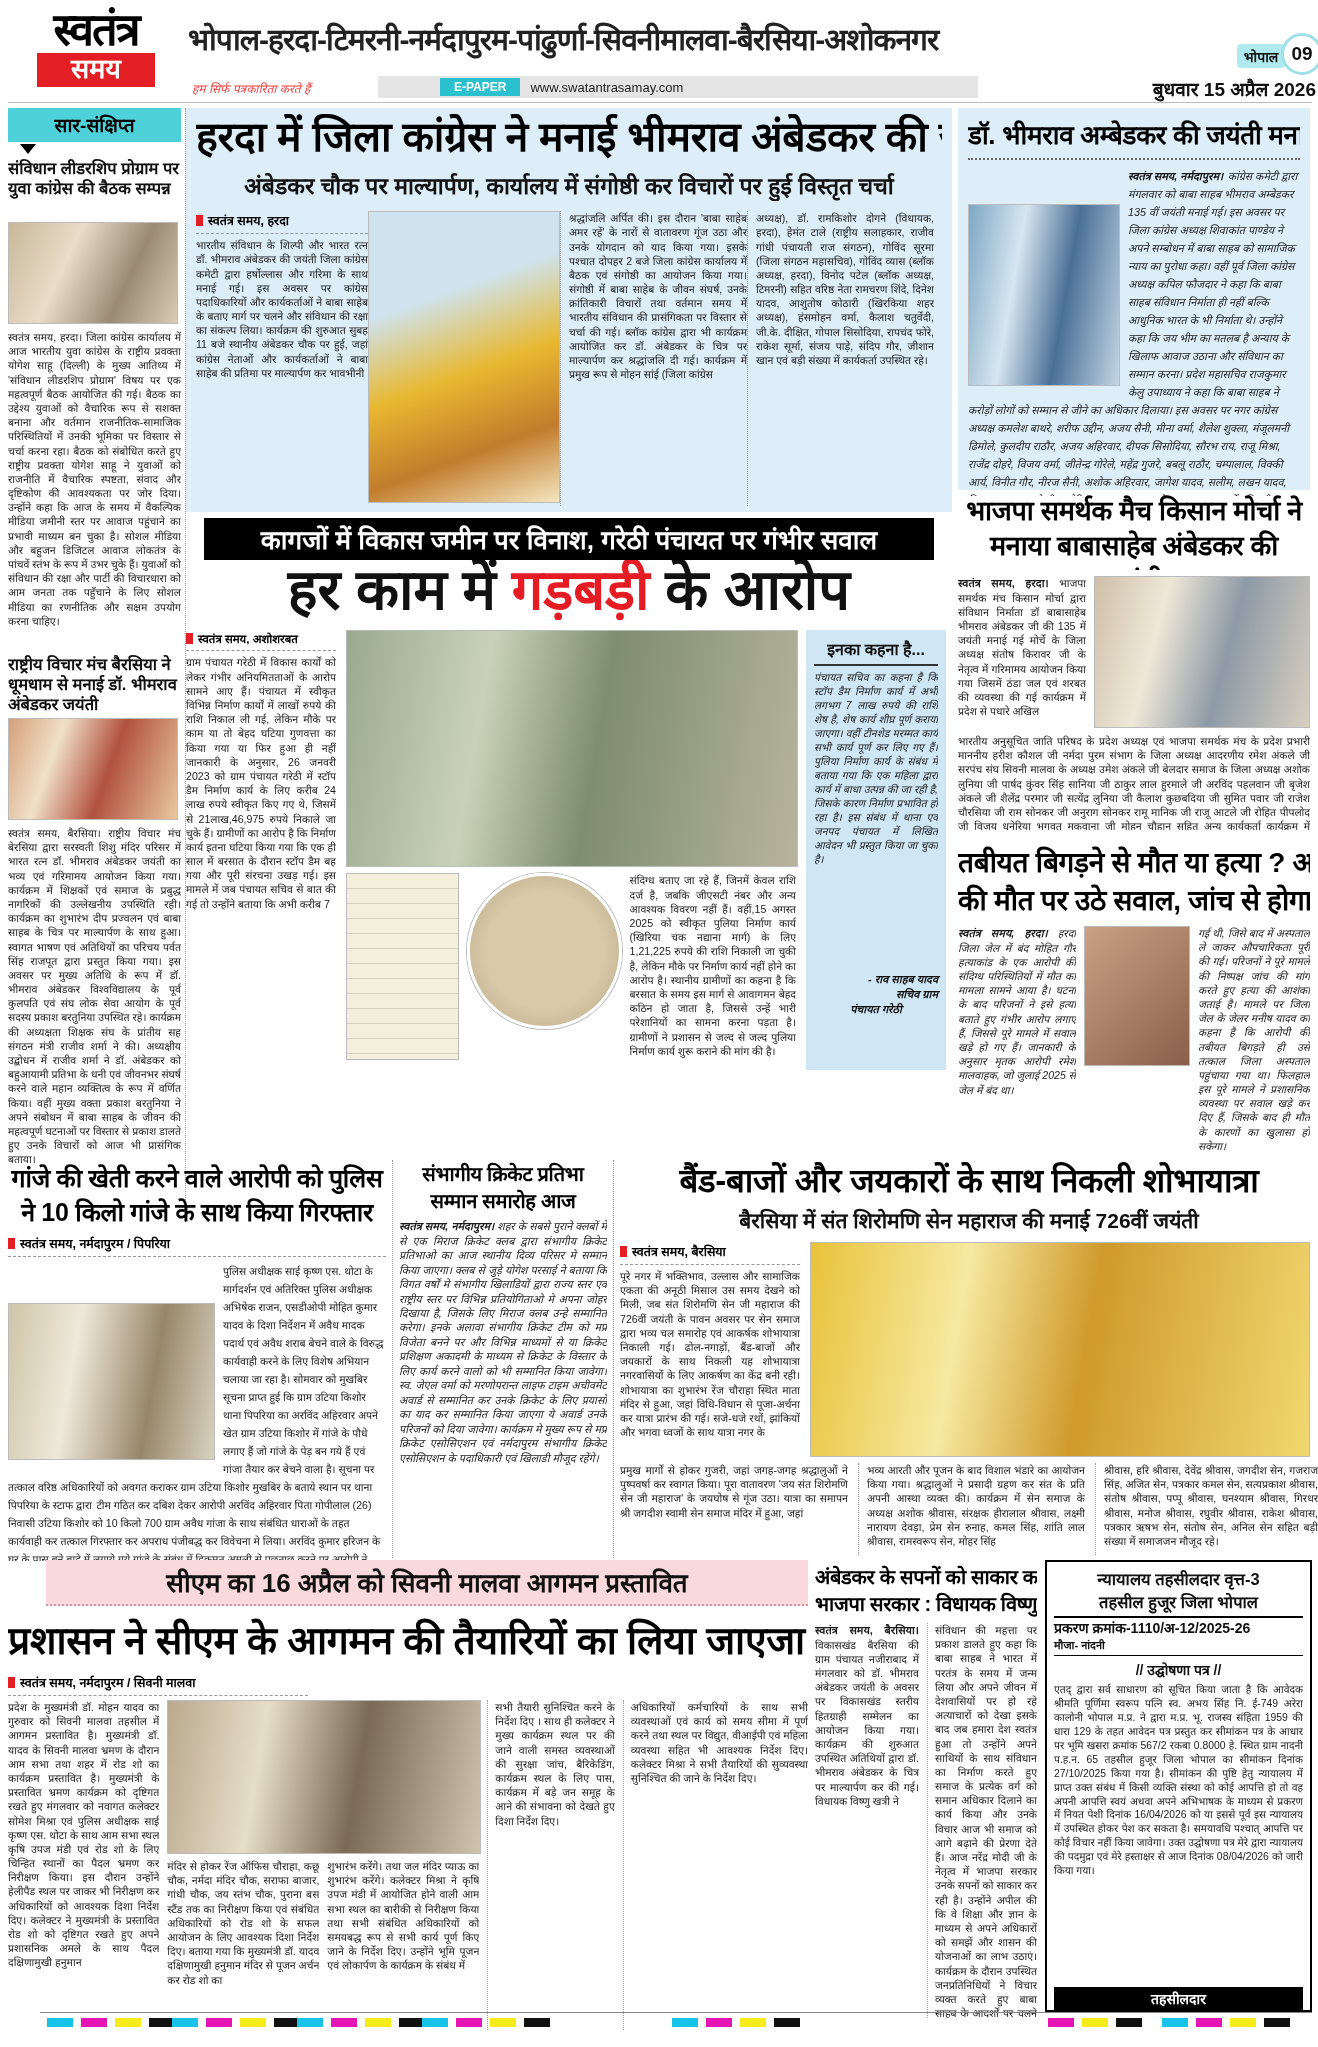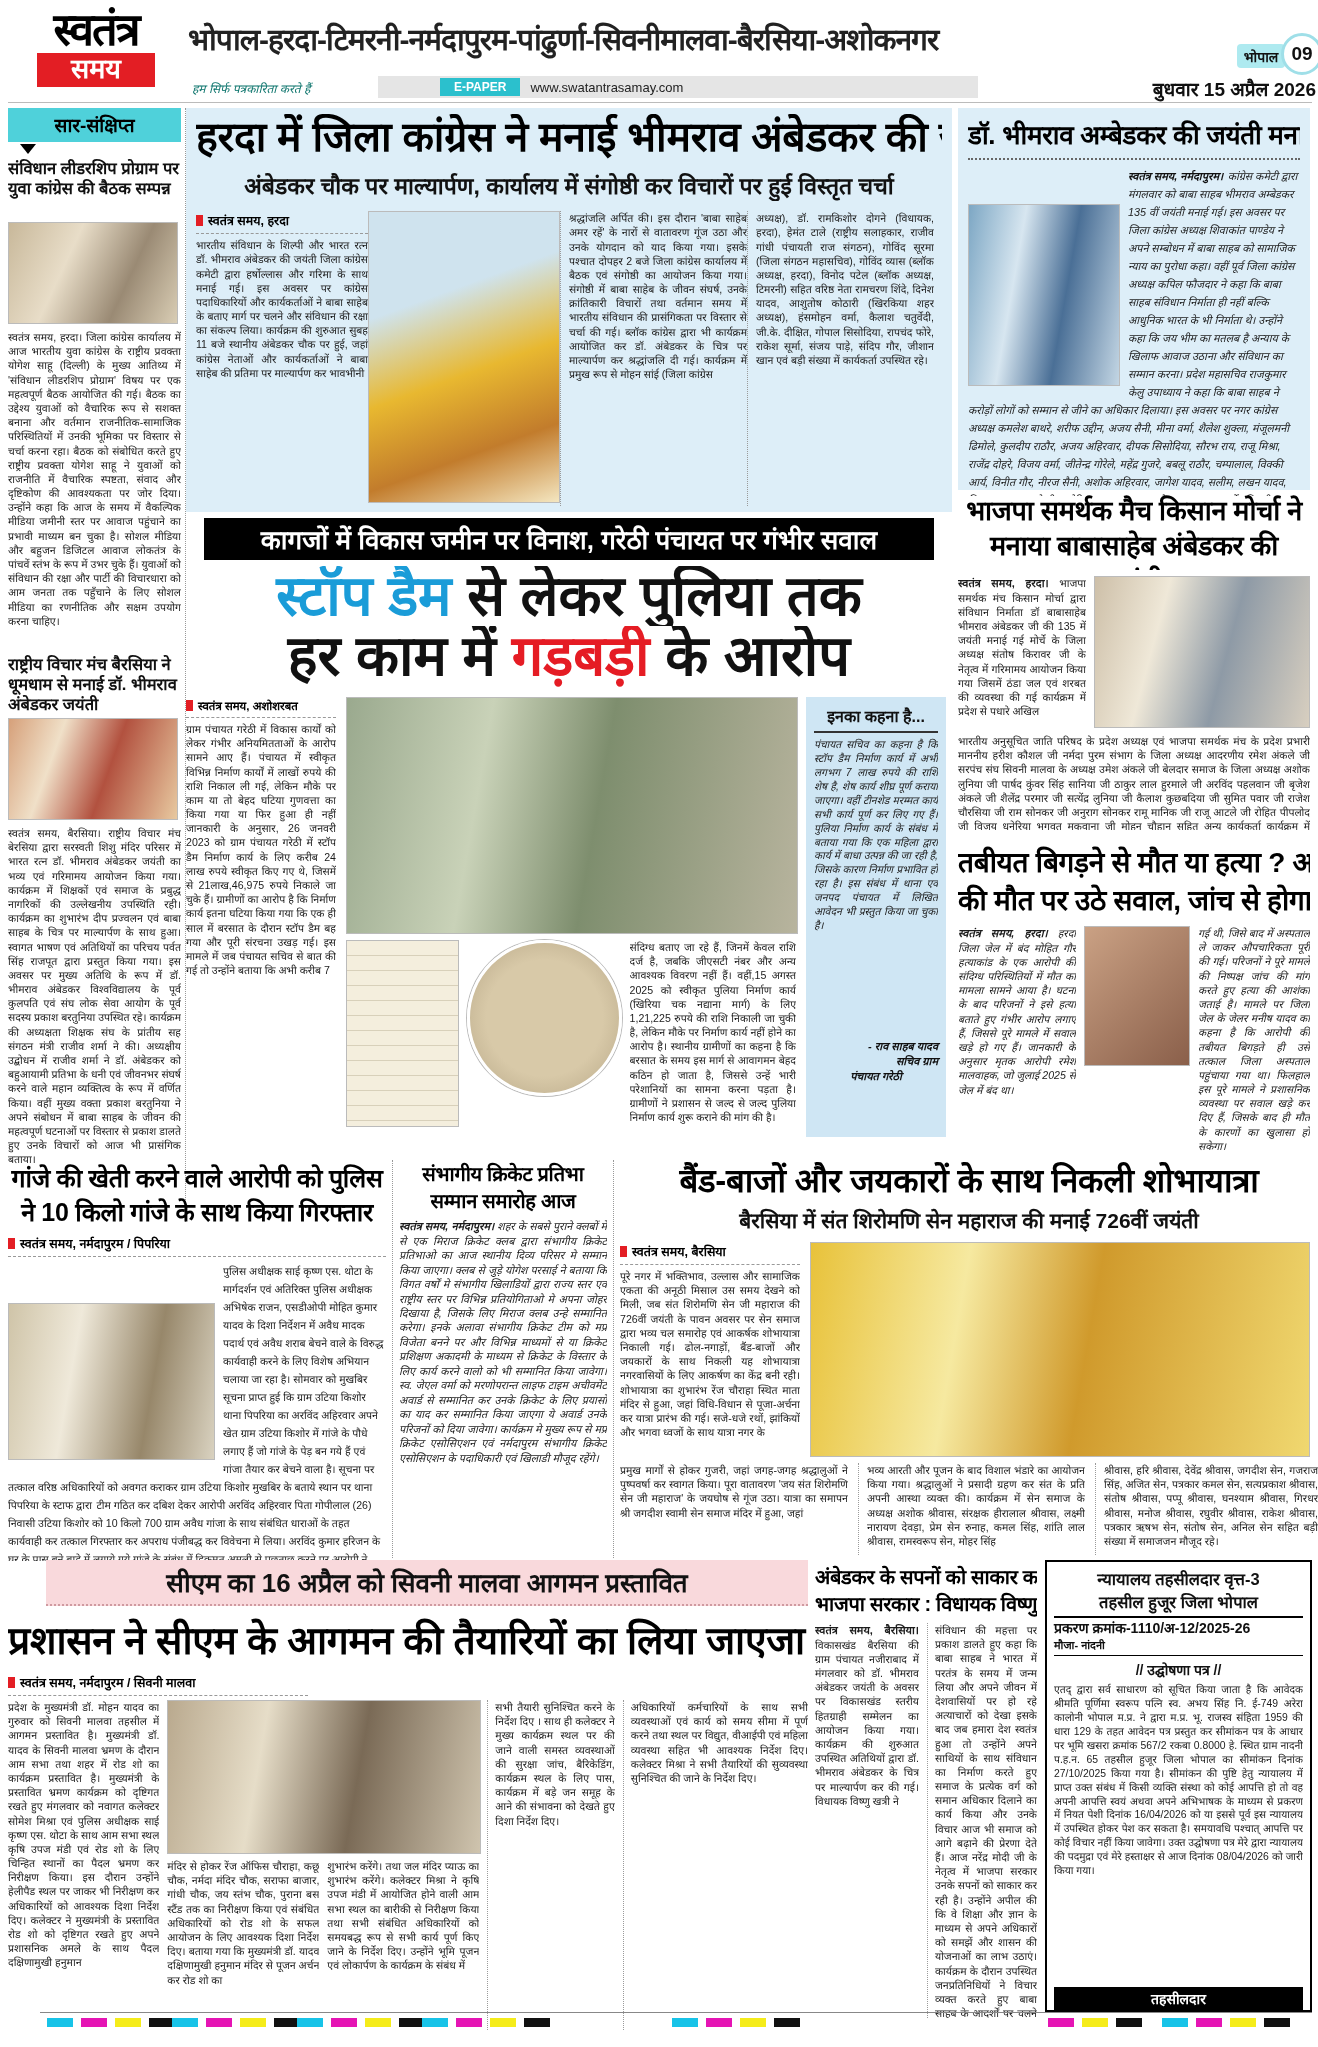--- a/index.html
+++ b/index.html
@@ -43,21 +43,21 @@
 <body>
 
 <div class="abs" style="left:0;top:0;width:1318px;height:104px">
   <div class="abs" style="left:10px;top:6px;width:172px;height:94px;text-align:center">
     <div style="font-size:45px;font-weight:900;letter-spacing:-2px;line-height:1.05;color:#000">स्वतंत्र</div>
     <div style="margin:0 auto;width:118px;background:#e31e24;color:#fff;font-size:27px;font-weight:900;line-height:1.25">समय</div>
   </div>
   <div class="abs" style="left:188px;top:18px;width:1048px;height:52px;font-size:30px;font-weight:800;color:#222;white-space:nowrap;overflow:hidden;letter-spacing:-1px">भोपाल-हरदा-टिमरनी-नर्मदापुरम-पांढुर्णा-सिवनीमालवा-बैरसिया-अशोकनगर</div>
   <div class="abs" style="left:1237px;top:44px;width:48px;height:24px;background:#aeeaf0;border-radius:4px;font-size:14px;font-weight:bold;display:flex;align-items:center;justify-content:center">भोपाल</div>
   <div class="abs" style="left:1281px;top:33px;width:36px;height:36px;background:#fff;border:3px solid #9fdfe8;border-radius:50%;font-size:19px;font-weight:900;display:flex;align-items:center;justify-content:center">09</div>
-  <div class="abs" style="left:192px;top:80px;width:180px;font-size:12px;font-style:italic;color:#0f766e;white-space:nowrap;overflow:hidden">हम सिर्फ पत्रकारिता करते हैं</div>
+  <div class="abs" style="left:192px;top:80px;width:180px;font-size:12px;font-style:italic;color:#ef4444;white-space:nowrap;overflow:hidden">हम सिर्फ पत्रकारिता करते हैं</div>
   <div class="abs" style="left:378px;top:76px;width:600px;height:22px;background:#e5e5e5;display:flex;align-items:center">
     <span style="background:#2bc0cd;color:#fff;font-weight:bold;font-size:12px;padding:2px 14px;margin-left:62px">E-PAPER</span>
     <span style="font-size:13px;color:#222;margin-left:10px">www.swatantrasamay.com</span>
   </div>
   <div class="abs" style="left:1060px;top:76px;width:256px;font-size:19px;font-weight:800;text-align:right;white-space:nowrap">बुधवार 15 अप्रैल 2026</div>
   <div class="abs" style="left:8px;top:102px;width:1304px;height:1px;background:#bbb"></div>
 </div>
 
 <div class="abs" style="left:8px;top:108px;width:173px;height:1114px;border-right:1px dotted #999;padding-right:4px">
   <div style="background:#4fd1da;color:#000;font-weight:800;font-size:19px;text-align:center;padding:4px 0">सार-संक्षिप्त</div>
@@ -88,23 +88,20 @@
   <div class="hl ctr" style="font-size:26px;border-bottom:2px dotted #666;padding-bottom:6px;overflow:hidden;white-space:nowrap">डॉ. भीमराव अम्बेडकर की जयंती मनाई</div>
   <div style="margin-top:6px;height:330px;overflow:hidden">
     <div class="ph ph-d" style="float:left;width:150px;height:180px;margin:38px 8px 2px 0"></div>
     <span class="inb it">स्वतंत्र समय, नर्मदापुरम।</span>
     <span class="bt it" style="font-size:10.8px">कांग्रेस कमेटी द्वारा मंगलवार को बाबा साहब भीमराव अम्बेडकर 135 वीं जयंती मनाई गई। इस अवसर पर जिला कांग्रेस अध्यक्ष शिवाकांत पाण्डेय ने अपने सम्बोधन में बाबा साहब को सामाजिक न्याय का पुरोधा कहा। वहीं पूर्व जिला कांग्रेस अध्यक्ष कपिल फौजदार ने कहा कि बाबा साहब संविधान निर्माता ही नहीं बल्कि आधुनिक भारत के भी निर्माता थे। उन्होंने कहा कि जय भीम का मतलब है अन्याय के खिलाफ आवाज उठाना और संविधान का सम्मान करना। प्रदेश महासचिव राजकुमार केलु उपाध्याय ने कहा कि बाबा साहब ने करोड़ों लोगों को सम्मान से जीने का अधिकार दिलाया। इस अवसर पर नगर कांग्रेस अध्यक्ष कमलेश बाथरे, शरीफ उद्दीन, अजय सैनी, मीना वर्मा, शैलेश शुक्ला, मंजूलमनी ढिमोले, कुलदीप राठौर, अजय अहिरवार, दीपक सिसोदिया, सौरभ राय, राजू मिश्रा, राजेंद्र दोहरे, विजय वर्मा, जीतेन्द्र गोरेले, महेंद्र गुजरे, बबलू राठौर, चम्पालाल, विक्की आर्य, विनीत गौर, नीरज सैनी, अशोक अहिरवार, जागेश यादव, सलीम, लखन यादव, विशाल प्रधान, अनोखी राजोरिया, मधुसूदन यादव, फैजान उल हक, धर्मेंद्र तिवारी, रिजवान, गुलाम हैदर, अनिल रेकवार, संतोष तोमर, प्रताप राजपूत आदि मौजूद रहे।</span>
   </div>
 </div>
 
 <div class="abs" style="left:186px;top:518px;width:766px;height:637px">
   <div class="kicker" style="margin:0 18px;height:42px;font-size:26px;white-space:nowrap;overflow:hidden">कागजों में विकास जमीन पर विनाश, गरेठी पंचायत पर गंभीर सवाल</div>
-  <div class="ctr" style="font-size:56px;font-weight:900;line-height:1.08;margin-top:6px;white-space:nowrap;overflow:hidden">
-    <span style="color:#1a9cd8">स्टॉप डैम</span><span> से लेकर पुलिया तक</span>
-  </div>
   <div class="ctr" style="font-size:56px;font-weight:900;line-height:1.08;white-space:nowrap;overflow:hidden">
     <span>हर काम में </span><span style="color:#e51c24">गड़बड़ी</span><span> के आरोप</span>
   </div>
   <div style="display:flex;gap:10px;margin-top:10px;height:438px">
     <div style="width:150px">
       <div class="byline" style="font-size:11.5px">स्वतंत्र समय, अशोशरबत</div>
       <div class="bt" style="height:405px">ग्राम पंचायत गरेठी में विकास कार्यों को लेकर गंभीर अनियमितताओं के आरोप सामने आए हैं। पंचायत में स्वीकृत विभिन्न निर्माण कार्यों में लाखों रुपये की राशि निकाल ली गई, लेकिन मौके पर काम या तो बेहद घटिया गुणवत्ता का किया गया या फिर हुआ ही नहीं जानकारी के अनुसार, 26 जनवरी 2023 को ग्राम पंचायत गरेठी में स्टॉप डैम निर्माण कार्य के लिए करीब 24 लाख रुपये स्वीकृत किए गए थे, जिसमें से 21लाख,46,975 रुपये निकाले जा चुके हैं। ग्रामीणों का आरोप है कि निर्माण कार्य इतना घटिया किया गया कि एक ही साल में बरसात के दौरान स्टॉप डैम बह गया और पूरी संरचना उखड़ गई। इस मामले में जब पंचायत सचिव से बात की गई तो उन्होंने बताया कि अभी करीब 7</div>
     </div>
     <div style="width:450px">
       <div class="ph ph-f" style="width:450px;height:235px"></div>

